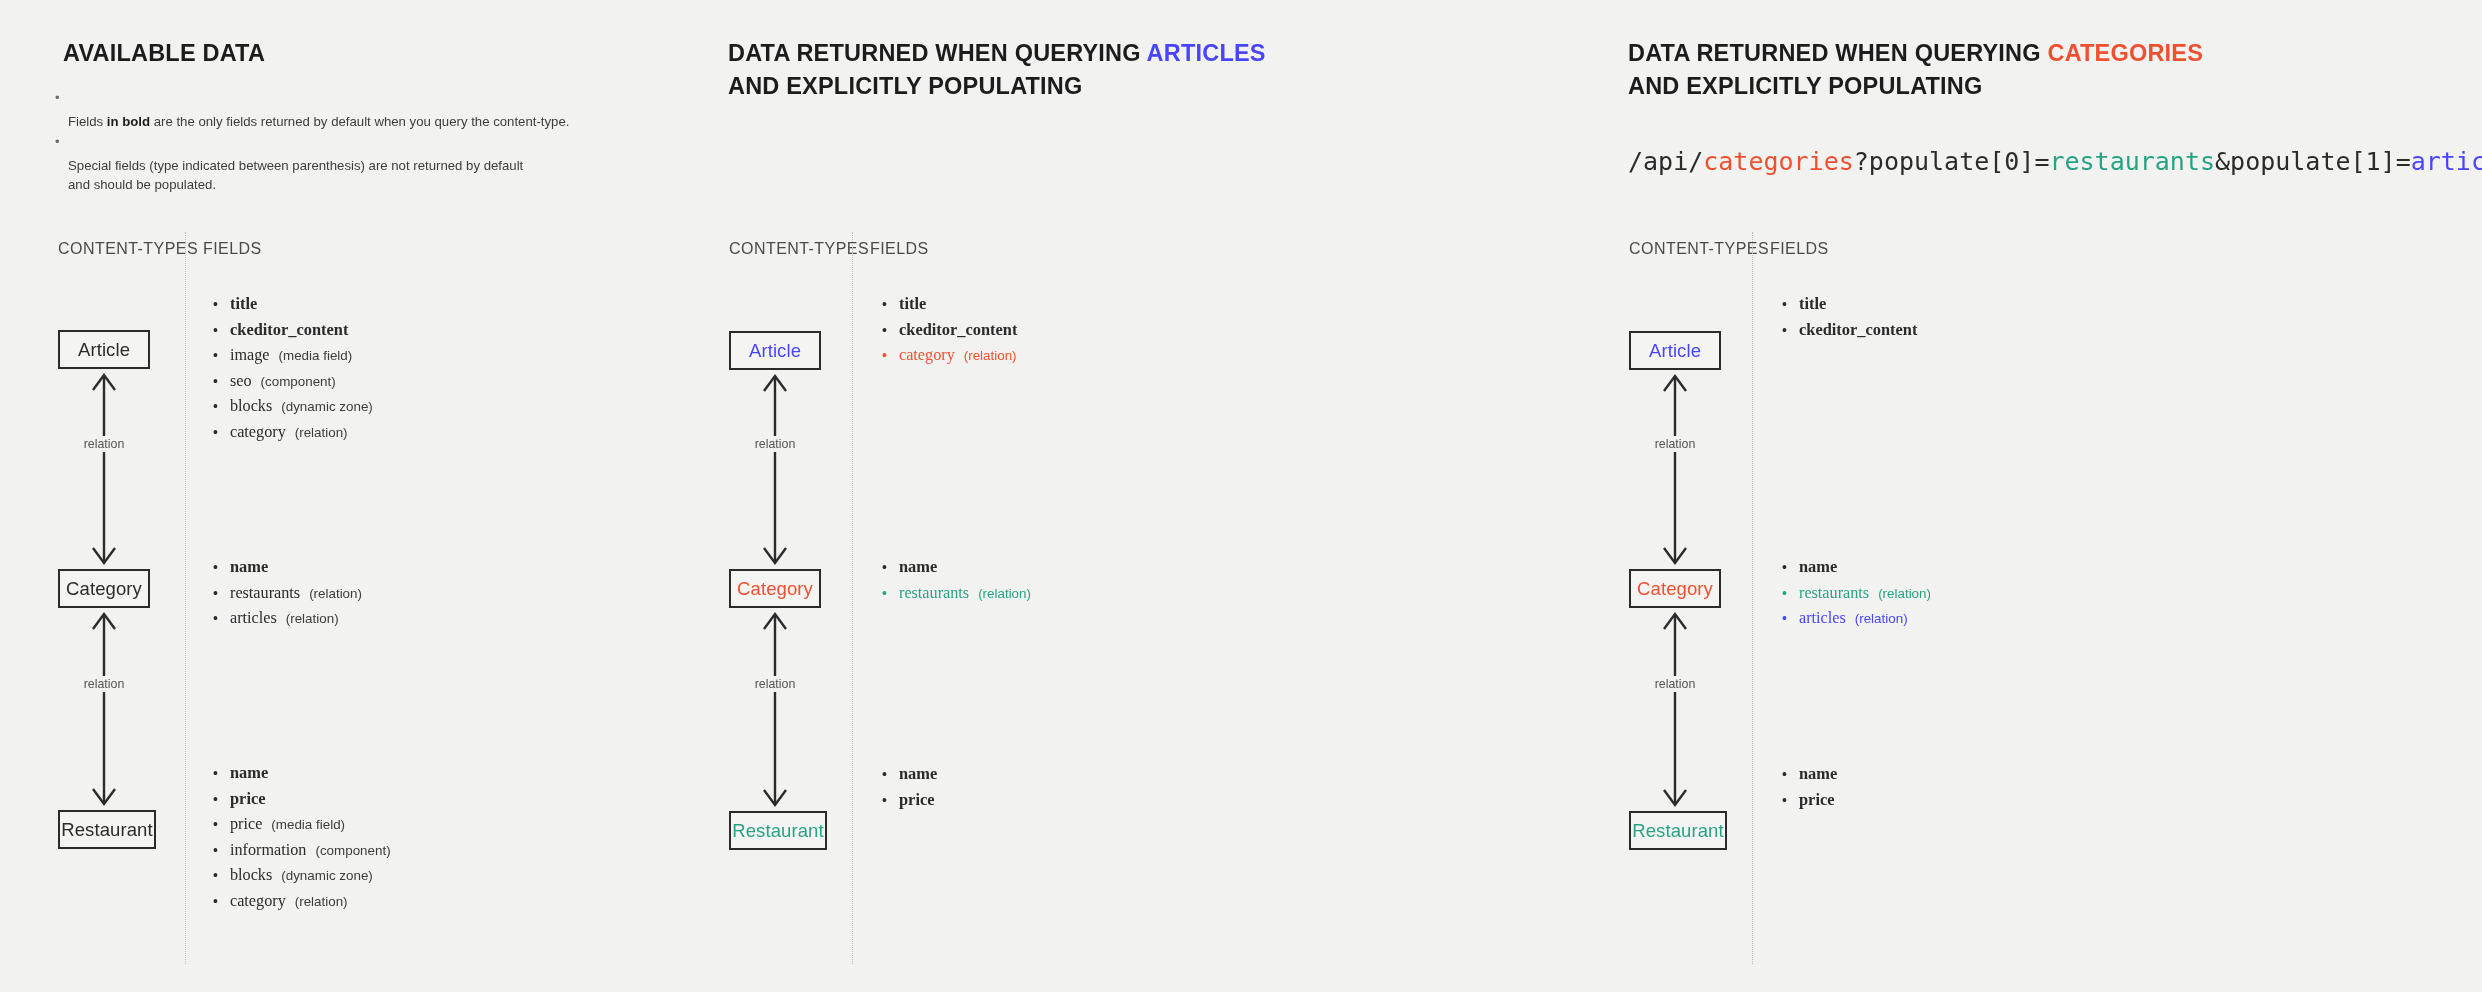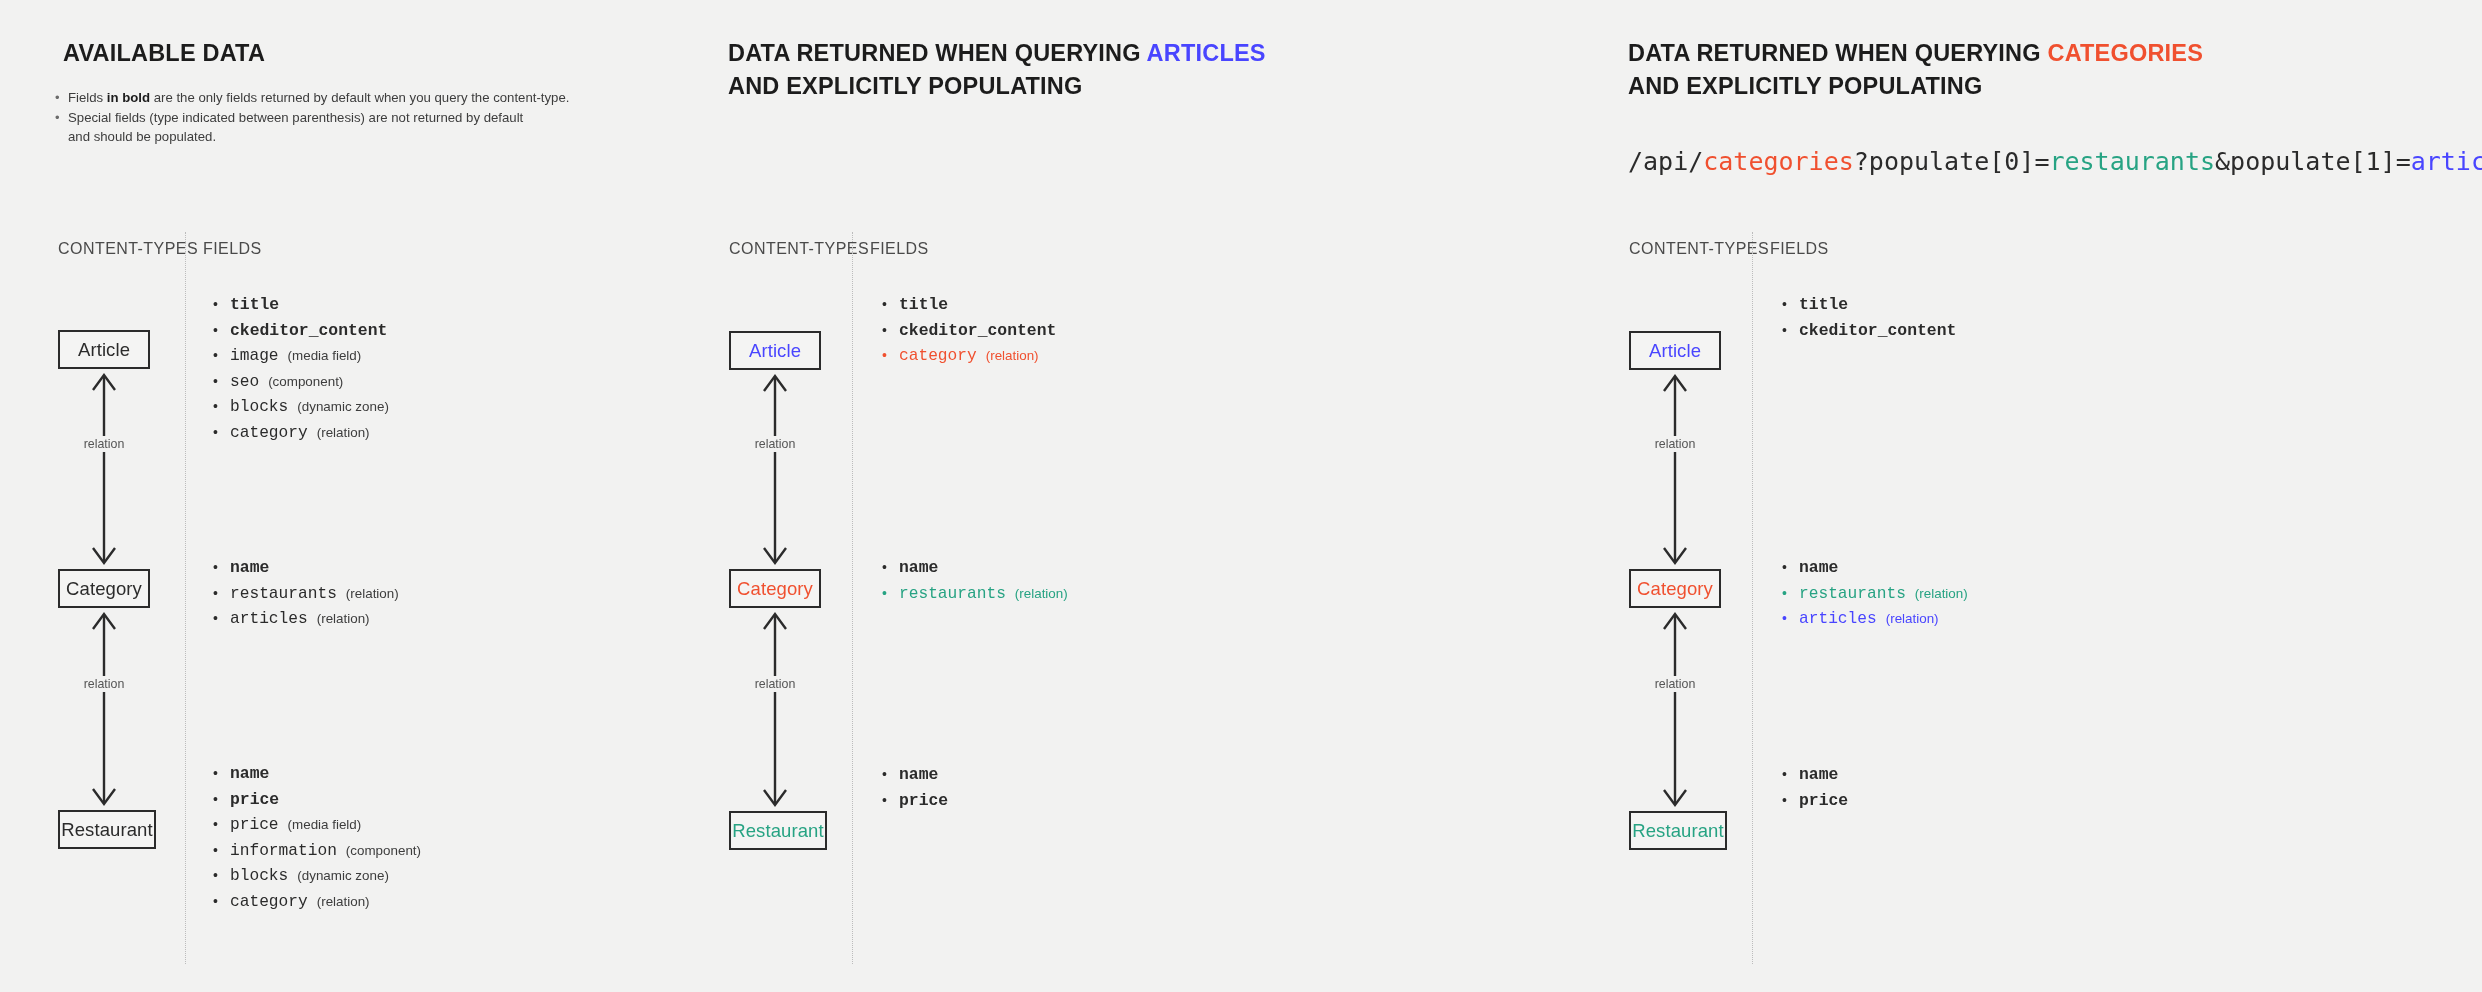--- a/index.html
+++ b/index.html
@@ -42,21 +42,21 @@
     width: 560px;
     font-size: 13.2px;
     line-height: 19.5px;
     color: #3d3d3d;
   }
   .notes .note-row { display: flex; align-items: flex-start; }
   .notes .dot {
     color: #6b6b6b; font-size: 13px;
     width: 13px; flex: 0 0 13px; line-height: 19.5px;
   }
-  .notes .txt { flex: 1 1 auto; }
+  .notes .txt { flex: 1 1 auto; margin-top: 24px; }
   .notes b { font-weight: bold; color: #1c1c1c; }
 
   
   .query-url {
     position: absolute;
     font-family: "DejaVu Sans Mono", monospace;
     font-size: 25px;
     line-height: 30px;
     color: #2b2b2b;
     white-space: nowrap;
@@ -169,21 +169,21 @@
     height: 25.5px;
     white-space: nowrap;
   }
   .field-row .bullet {
     width: 17px; flex: 0 0 17px;
     font-size: 14px;
     color: #2b2b2b;
     line-height: 25.5px;
   }
   .field-row .fname {
-    font-family: Liberation Mono, monospace;
+    font-family: Liberation Serif, serif;
     font-size: 16.2px;
     color: #2b2b2b;
   }
   .field-row.bold .fname {
     font-weight: bold;
     font-size: 16.4px;
   }
   .field-row .ftype {
     font-family: "Liberation Sans", sans-serif;
     font-size: 13.4px;

